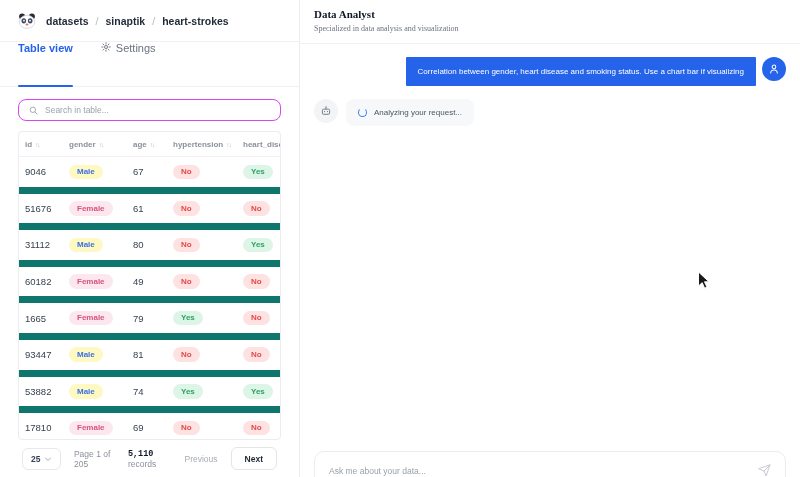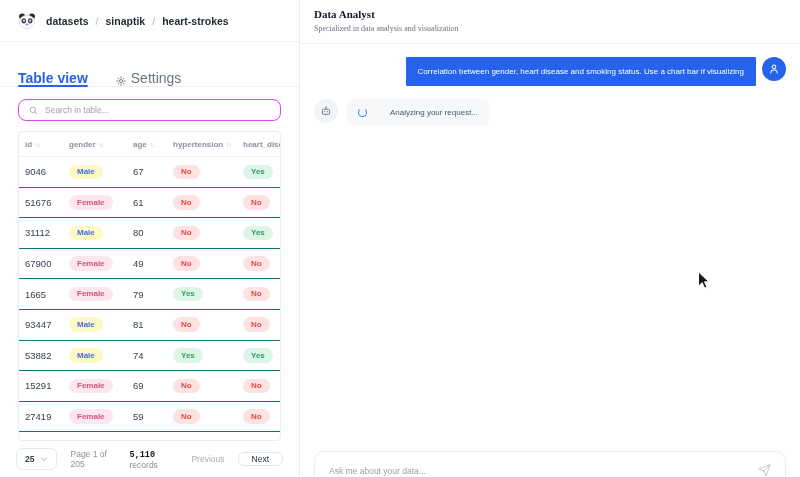--- a/index.html
+++ b/index.html
@@ -6,55 +6,55 @@
   html,body { background:#fff; }
   body { font-family:"Liberation Sans", sans-serif; width:800px; height:477px; overflow:hidden; }
   .app { position:relative; display:flex; width:800px; height:477px; background:#fff; color:#1f2937; }
 
   
   .left-panel { width:300px; min-width:300px; border-right:1px solid #ececf0; display:flex; flex-direction:column; }
   .lp-header { height:42px; display:flex; align-items:center; gap:10px; padding:2px 18px; border-bottom:1px solid #f0f0f3; }
   .breadcrumb { display:flex; align-items:center; gap:7px; font-size:10.5px; font-weight:700; color:#1f2937; }
   .crumb-sep { color:#b4b9c1; font-weight:400; }
   .tabs { height:45px; display:flex; align-items:center; gap:28px; padding:0 18px; border-bottom:1px solid #f0f0f3; }
-  .tab { position:relative; height:100%; display:flex; align-items:flex-end; gap:5px; font-size:14px; color:#6b7280; cursor:pointer; }
+  .tab { position:relative; height:100%; display:flex; align-items:flex-start; gap:5px; font-size:11px; color:#6b7280; cursor:pointer; }
   .tab.active { color:#2563eb; font-weight:600; }
   .tab.active::after { content:""; position:absolute; left:0; right:0; bottom:-1px; height:2px; background:#2563eb; border-radius:1px; }
   .search-wrap { padding:12px 18px 10px; }
   .search-box { height:22px; border:1px solid #d946ef; border-radius:8px; display:flex; align-items:center; gap:7px; padding:0 10px; }
   .search-box span { font-size:8.5px; color:#9aa1ab; }
   .table-wrap { margin:0 18px; border:1px solid #ececf0; border-radius:4px; overflow:hidden; flex:1; min-height:0; }
   table { border-collapse:collapse; table-layout:fixed; width:332px; }
   th { text-align:left; font-size:8px; font-weight:600; color:#8b919c; padding:8px 6px 7px; border-bottom:1px solid #f0f0f3; white-space:nowrap; }
   .sort-ic { font-size:6.5px; color:#b6bac2; letter-spacing:-1px; margin-left:3px; }
-  td { font-size:9.5px; color:#374151; padding:7.5px 6px; border-bottom:1px solid #0f766e; white-space:nowrap; }
+  td { font-size:9.5px; color:#374151; padding:7.5px 6px; border-bottom:7px solid #0f766e; white-space:nowrap; }
   .pill { display:inline-block; font-size:8px; font-weight:600; padding:2.5px 8px; border-radius:9px; line-height:1.2; }
   .pill-blue  { background:#fef9c3; color:#3b6fe0; }
   .pill-pink  { background:#fce7ef; color:#d6537c; }
   .pill-red   { background:#fee2e2; color:#df4b4b; }
   .pill-green { background:#dcf5e6; color:#31a066; }
-  .pagination { display:flex; align-items:center; gap:13px; padding:7px 16px; font-size:8.5px; color:#8b919c; }
+  .pagination { display:flex; align-items:center; gap:13px; padding:7px 22px; font-size:8.5px; color:#8b919c; }
   .page-size { width:45px; height:22px; border:1px solid #e7e8ec; border-radius:6px; display:flex; align-items:center; justify-content:space-between; padding:0 8px; color:#374151; font-weight:600; cursor:pointer; }
   .records b { color:#111827; font-weight:700;font-family:Liberation Mono, monospace; }
   .prev-btn { color:#a7adb6; cursor:default; }
-  .next-btn { margin-left:auto; height:14px; padding:0 13px; border:1px solid #e3e5e9; border-radius:6px; background:#fff; display:flex; align-items:center; font-size:8.5px; font-weight:400; color:#1f2937; cursor:pointer; }
+  .next-btn { margin-left:auto; height:23px; padding:0 13px; border:1px solid #e3e5e9; border-radius:6px; background:#fff; display:flex; align-items:center; font-size:8.5px; font-weight:700; color:#1f2937; cursor:pointer; }
 
   
   .right-panel { flex:1; display:flex; flex-direction:column; position:relative; }
   .rp-header { padding:8px 14px 0; height:44px; border-bottom:1px solid #f0f0f3;font-family:Liberation Serif, serif; }
   .rp-title { font-size:11px; font-weight:700; color:#111827; }
   .rp-sub { font-size:8px; color:#6b7280; margin-top:4px; }
   .chat { flex:1; padding:13px 14px; position:relative; overflow:hidden; }
   .msg-user { display:flex; justify-content:flex-end; align-items:flex-start; gap:6px; }
   .bubble-user { background:#2563eb; color:#fff; font-size:8px; padding:10px 12px; border-radius:1px; white-space:nowrap; letter-spacing:0; }
   .avatar { width:24px; height:24px; border-radius:50%; display:flex; align-items:center; justify-content:center; flex:none; }
   .avatar-user { background:#2563eb; }
   .avatar-bot { background:#f3f4f6; }
   .msg-bot { display:flex; align-items:flex-start; gap:8px; margin-top:13px; }
-  .bubble-bot { background:#f7f8fa; border-radius:8px; padding:9px 12px; display:flex; align-items:center; gap:23px; font-size:8px; color:#4b5563; }
+  .bubble-bot { background:#f7f8fa; border-radius:8px; padding:9px 12px; display:flex; align-items:center; gap:7px; font-size:8px; color:#4b5563; }
   .spinner { width:9px; height:9px; border:1.5px solid #3b82f6; border-top-color:transparent; border-radius:50%; animation:spin 1s linear infinite; flex:none; }
   @keyframes spin { to { transform:rotate(360deg); } }
   .rp-footer { position:absolute; left:14px; right:14px; bottom:-13px; height:39px; border:1px solid #ececf0; border-radius:10px; background:#fff; display:flex; align-items:center; justify-content:space-between; padding:0 14px; }
   .rp-footer span { font-size:8.5px; color:#9aa1ab; }
   .cursor { position:absolute; left:697px; top:271px; z-index:9; pointer-events:none; }
 </style>
 </head>
 <body>
 
 <div class="app">
@@ -150,21 +150,21 @@
 
       <tr>
         <td>31112</td>
         <td><span class="pill pill-blue">Male</span></td>
         <td>80</td>
         <td><span class="pill pill-red">No</span></td>
         <td><span class="pill pill-green">Yes</span></td>
       </tr>
 
       <tr>
-        <td>67900</td>
+        <td>60182</td>
         <td><span class="pill pill-pink">Female</span></td>
         <td>49</td>
         <td><span class="pill pill-red">No</span></td>
         <td><span class="pill pill-red">No</span></td>
       </tr>
 
       <tr>
         <td>1665</td>
         <td><span class="pill pill-pink">Female</span></td>
         <td>79</td>
@@ -182,21 +182,21 @@
 
       <tr>
         <td>53882</td>
         <td><span class="pill pill-blue">Male</span></td>
         <td>74</td>
         <td><span class="pill pill-green">Yes</span></td>
         <td><span class="pill pill-green">Yes</span></td>
       </tr>
 
       <tr>
-        <td>15291</td>
+        <td>17810</td>
         <td><span class="pill pill-pink">Female</span></td>
         <td>69</td>
         <td><span class="pill pill-red">No</span></td>
         <td><span class="pill pill-red">No</span></td>
       </tr>
 
       <tr>
         <td>27419</td>
         <td><span class="pill pill-pink">Female</span></td>
         <td>59</td>

